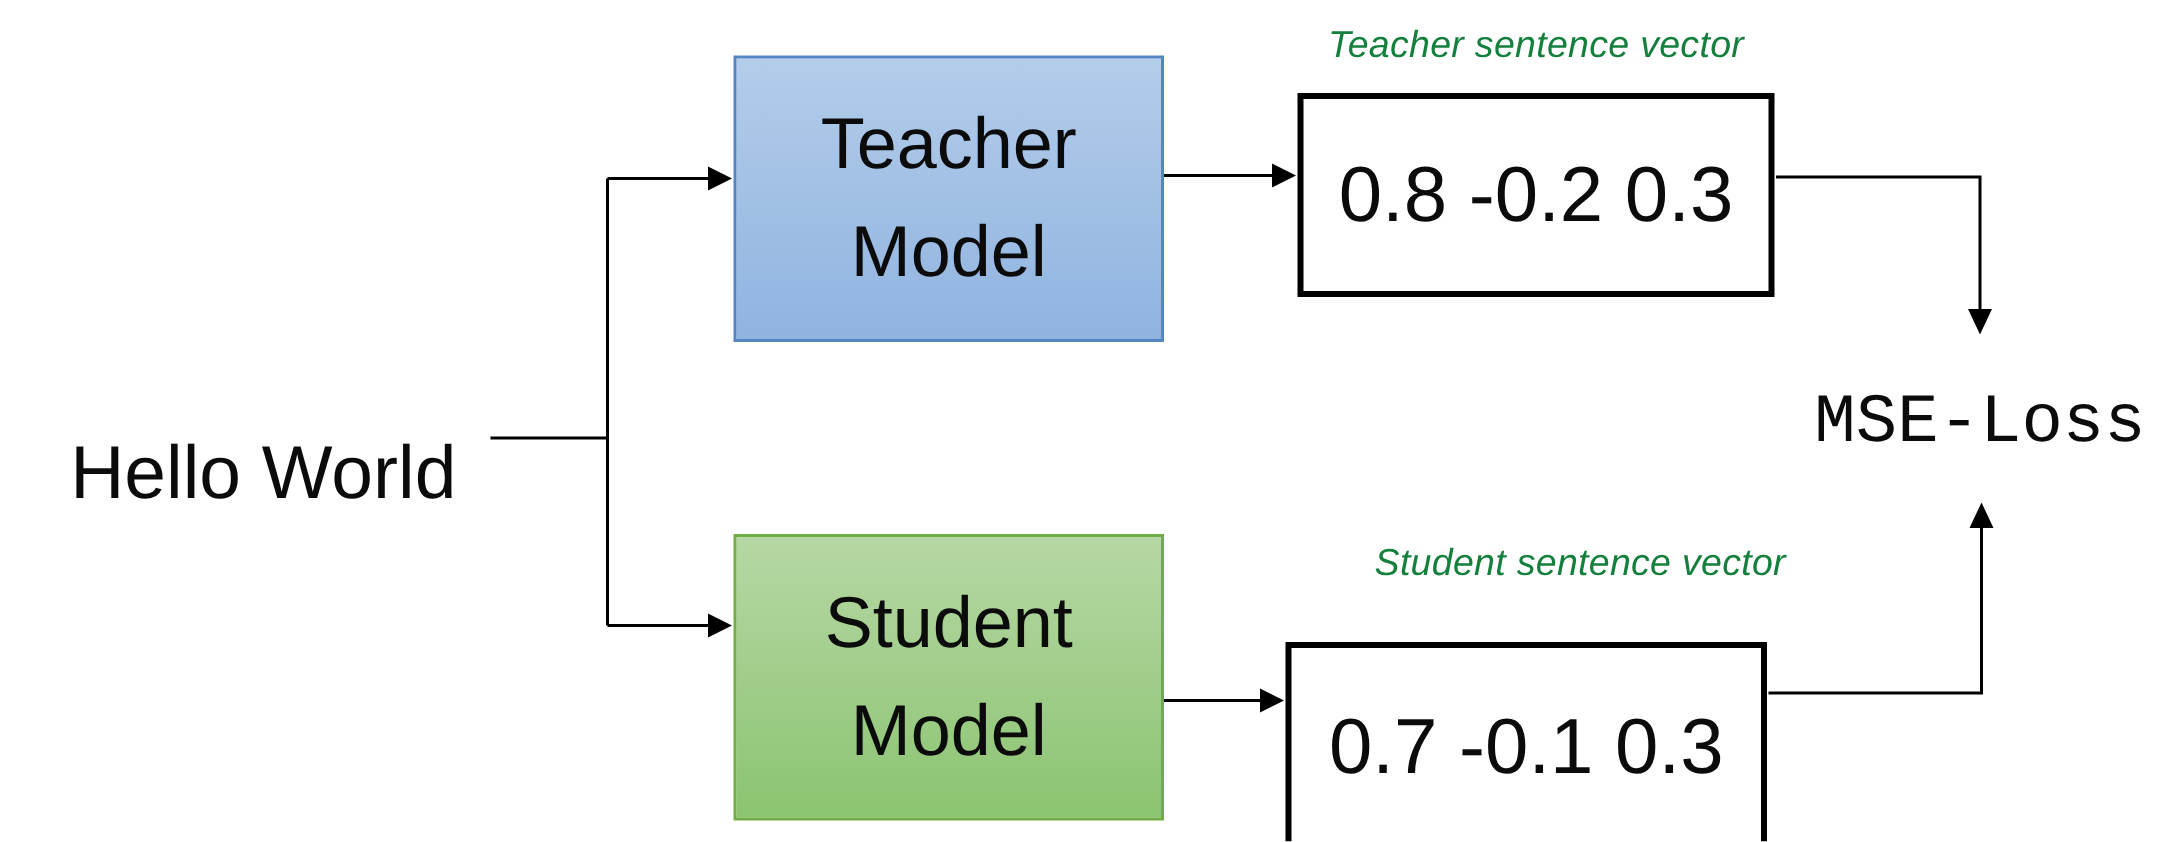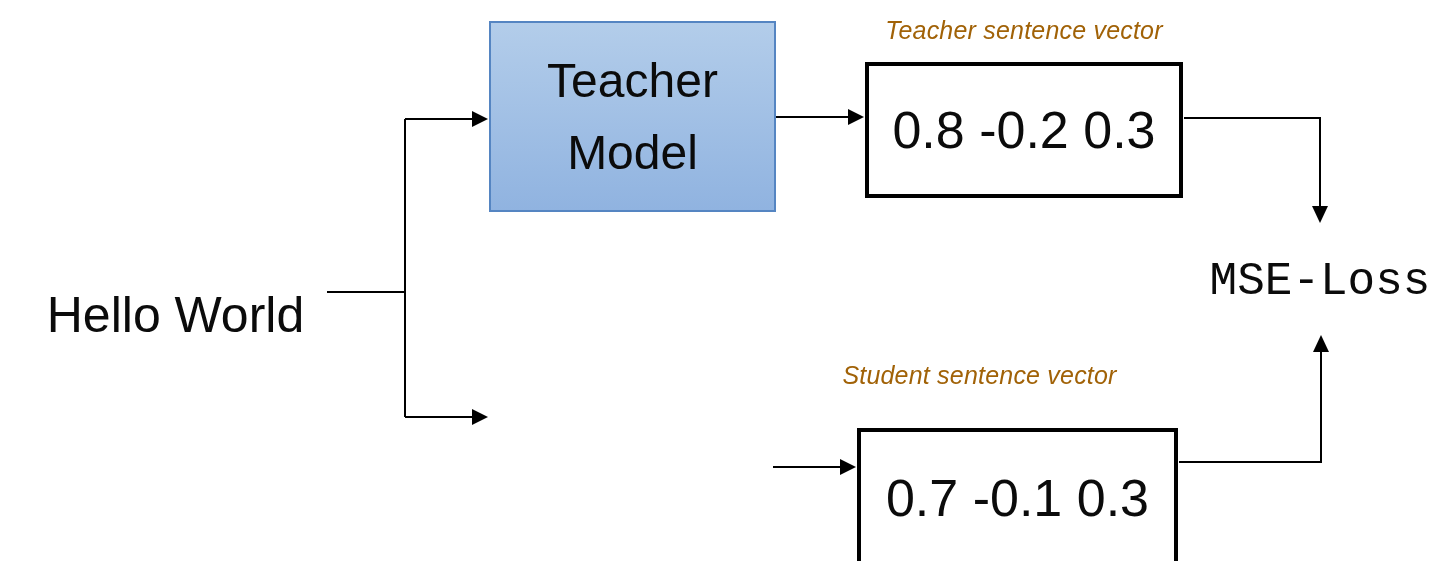--- a/index.html
+++ b/index.html
@@ -48,21 +48,21 @@
     margin-top: 24px;
   }
   .model-box {
     width: 283px;
     height: 187px;
     font-size: 48px;
     line-height: 1.5;
   }
   .teacher-box {
     left: 489px;
-    top: 21px;
+    top: 37px;
     background: linear-gradient(180deg, #b3cdea 0%, #90b3e0 100%);
     border: 2px solid #5585c2;
   }
   .student-box {
     left: 489px;
     top: 356px;
     background: linear-gradient(180deg, #b6d7a4 0%, #8bc471 100%);
     border: 2px solid #70ad47;
   }
   .vector-box {
@@ -84,29 +84,29 @@
     width: 321px;
     height: 140px;
   }
   .vector-caption {
     position: absolute;
     font-style: italic;
     font-size: 25px;
     letter-spacing: 0.2px;
     text-align: center;
     white-space: nowrap;
-    color: #a16207;
+    color: #15803d;
   }
   .teacher-vector-caption {
     left: 865px;
     top: 16px;
     width: 318px;
   }
   .student-vector-caption {
-    left: 819px;
+    left: 893px;
     top: 361px;
     width: 321px;
   }
   .mse-loss {
     left: 1204px;
     top: 254px;
     width: 232px;
     height: 56px;
     font-size: 46px;
     white-space: nowrap;
@@ -144,20 +144,23 @@
   </svg>
 
   <div class="node input-text">
     <span>Hello World</span>
   </div>
 
   <div class="node model-box teacher-box">
     <span>Teacher Model</span>
   </div>
 
+  <div class="node model-box student-box">
+    <span>Student Model</span>
+  </div>
 
   <div class="vector-caption teacher-vector-caption">Teacher sentence vector</div>
 
   <div class="node vector-box teacher-vector-box">
     <span>0.8 -0.2 0.3</span>
   </div>
 
   <div class="vector-caption student-vector-caption">Student sentence vector</div>
 
   <div class="node vector-box student-vector-box">

